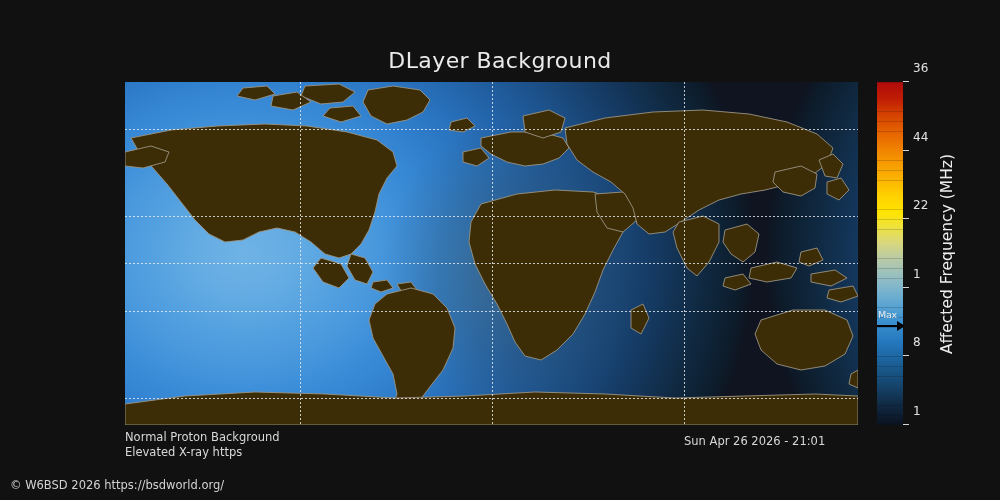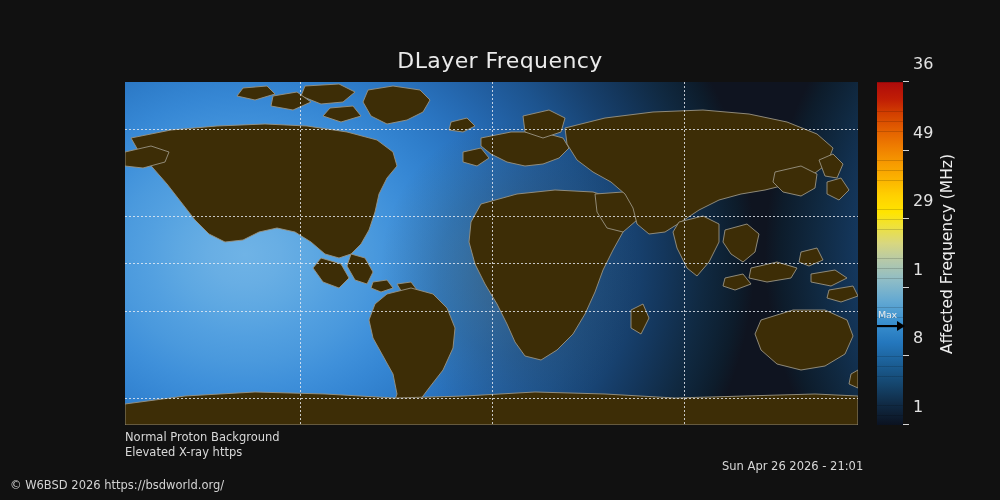--- a/index.html
+++ b/index.html
@@ -134,21 +134,21 @@
   
   .map-note {
     position: absolute;
     font-size: 11.5px;
     color: #d8d8d8;
     white-space: nowrap;
     text-align: right;
   }
   #note-line1 { left: 125px; top: 430px; }
   #note-line2 { left: 125px; top: 445px; }
-  #timestamp  { left: 722px; top: 434px; margin-top: 25px; }
+  #timestamp  { left: 684px; top: 434px; }
 
   
   #colorbar-wrap {
     position: absolute;
     left: 877px;
     top: 82px;
     width: 26px;
     height: 343px;
   }
   #colorbar-gradient {
@@ -186,21 +186,21 @@
   .cb-tick {
     position: absolute;
     left: 26px;
     width: 6px;
     height: 1px;
     background: #d6d6d6;
   }
   .cb-tick-label {
     position: absolute;
     left: 36px;
-    font-size: 16px;
+    font-size: 12px;
     color: #e2e2e2;
     transform: translateY(-50%);
     white-space: nowrap;
   }
   #colorbar-axis-label {
     position: absolute;
     left: 935px;
     top: 82px;
     height: 343px;
     width: 24px;
@@ -251,21 +251,21 @@
     position: absolute;
     left: 10px;
     top: 478px;
     font-size: 11.5px;
     color: #d2d2d2;
   }
 </style>
 </head>
 <body>
 
-<div id="chart-title">DLayer Frequency</div>
+<div id="chart-title">DLayer Background</div>
 
 <div id="map-panel">
 
   <div class="layer" id="ocean-base"></div>
 
   <div id="absorption-main"></div>
   <div id="absorption-wrap"></div>
   <div id="terminator-glow"></div>
 
   <svg id="continents" width="733" height="343" viewBox="0 0 733 343">
@@ -363,22 +363,22 @@
   <div class="cb-tick" style="bottom:0px"></div>
   <div class="cb-tick" style="bottom:68.6px"></div>
   <div class="cb-tick" style="bottom:137.2px"></div>
   <div class="cb-tick" style="bottom:205.8px"></div>
   <div class="cb-tick" style="bottom:274.4px"></div>
   <div class="cb-tick" style="bottom:343px"></div>
 
   <div class="cb-tick-label" style="bottom:0px">1</div>
   <div class="cb-tick-label" style="bottom:68.6px">8</div>
   <div class="cb-tick-label" style="bottom:137.2px">1</div>
-  <div class="cb-tick-label" style="bottom:205.8px">29</div>
-  <div class="cb-tick-label" style="bottom:274.4px">49</div>
+  <div class="cb-tick-label" style="bottom:205.8px">22</div>
+  <div class="cb-tick-label" style="bottom:274.4px">44</div>
   <div class="cb-tick-label" style="bottom:343px">36</div>
 
   <div id="max-marker">
     <div class="max-text">Max</div>
     <div class="max-arrow-line"></div>
     <div class="max-arrow-head"></div>
   </div>
 </div>
 
 <div id="colorbar-axis-label">

